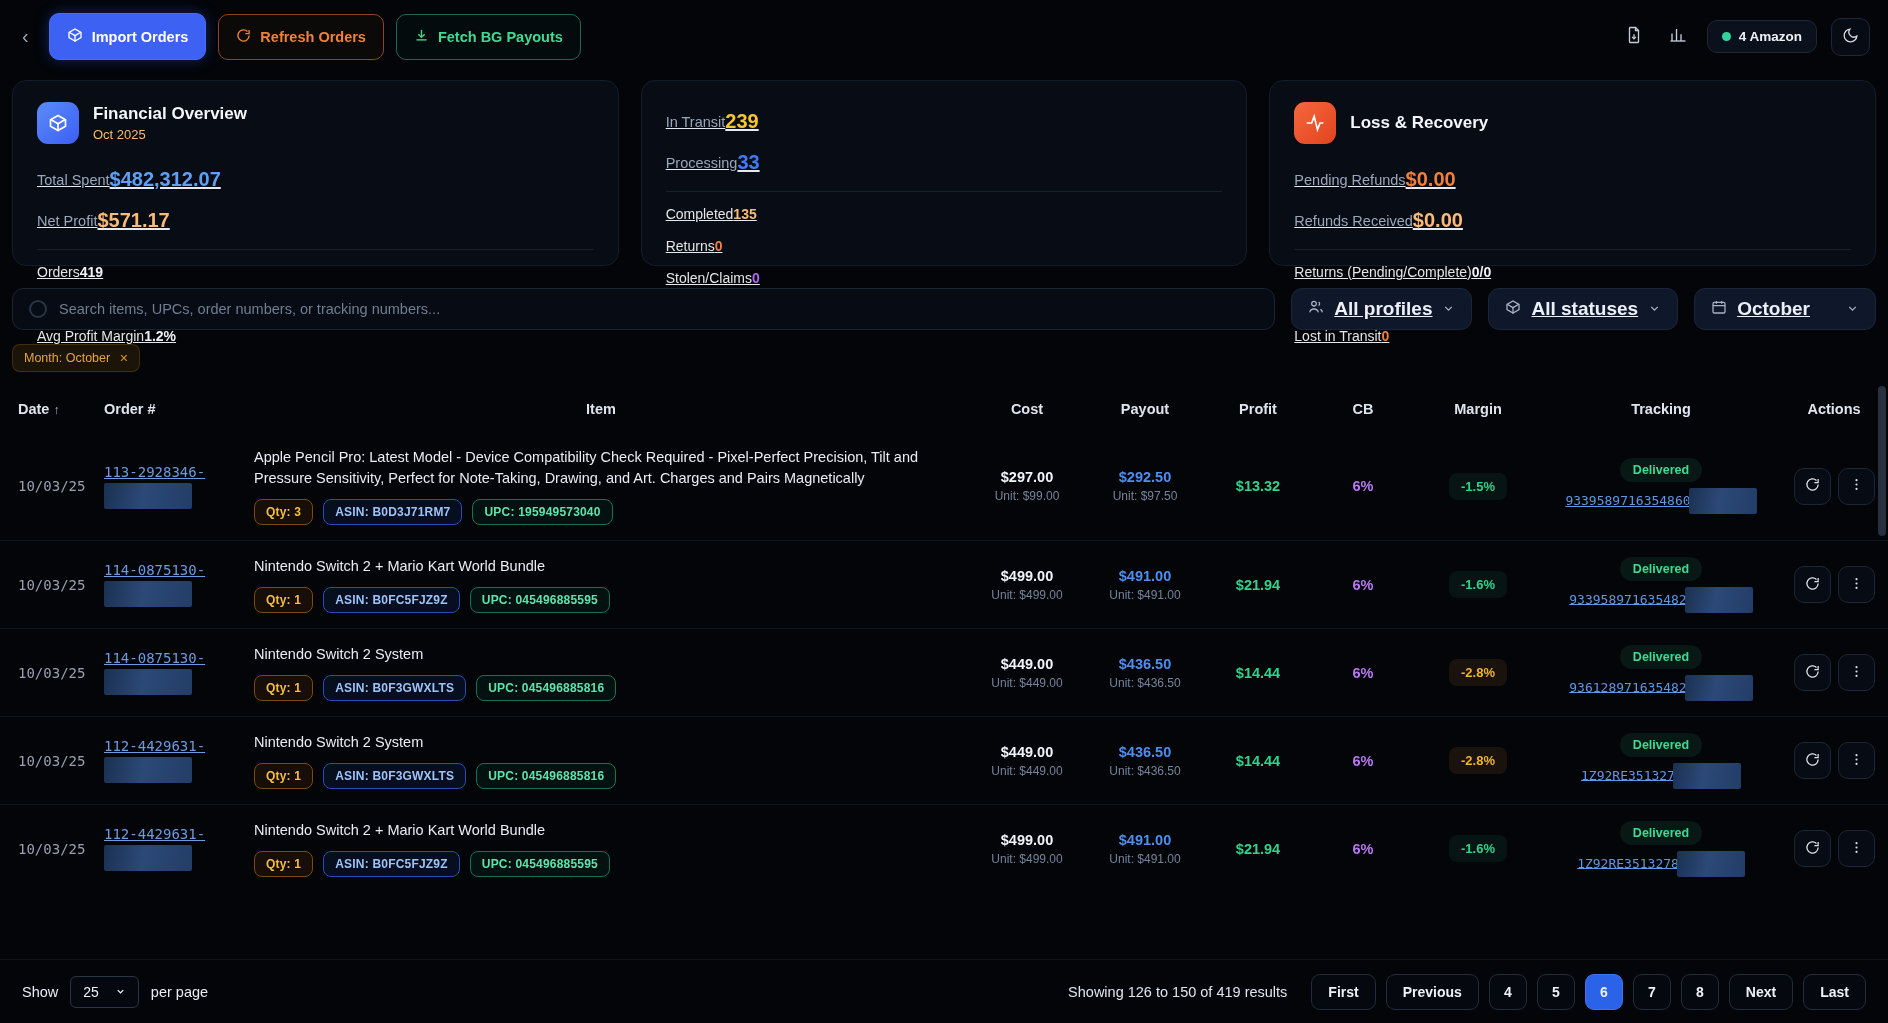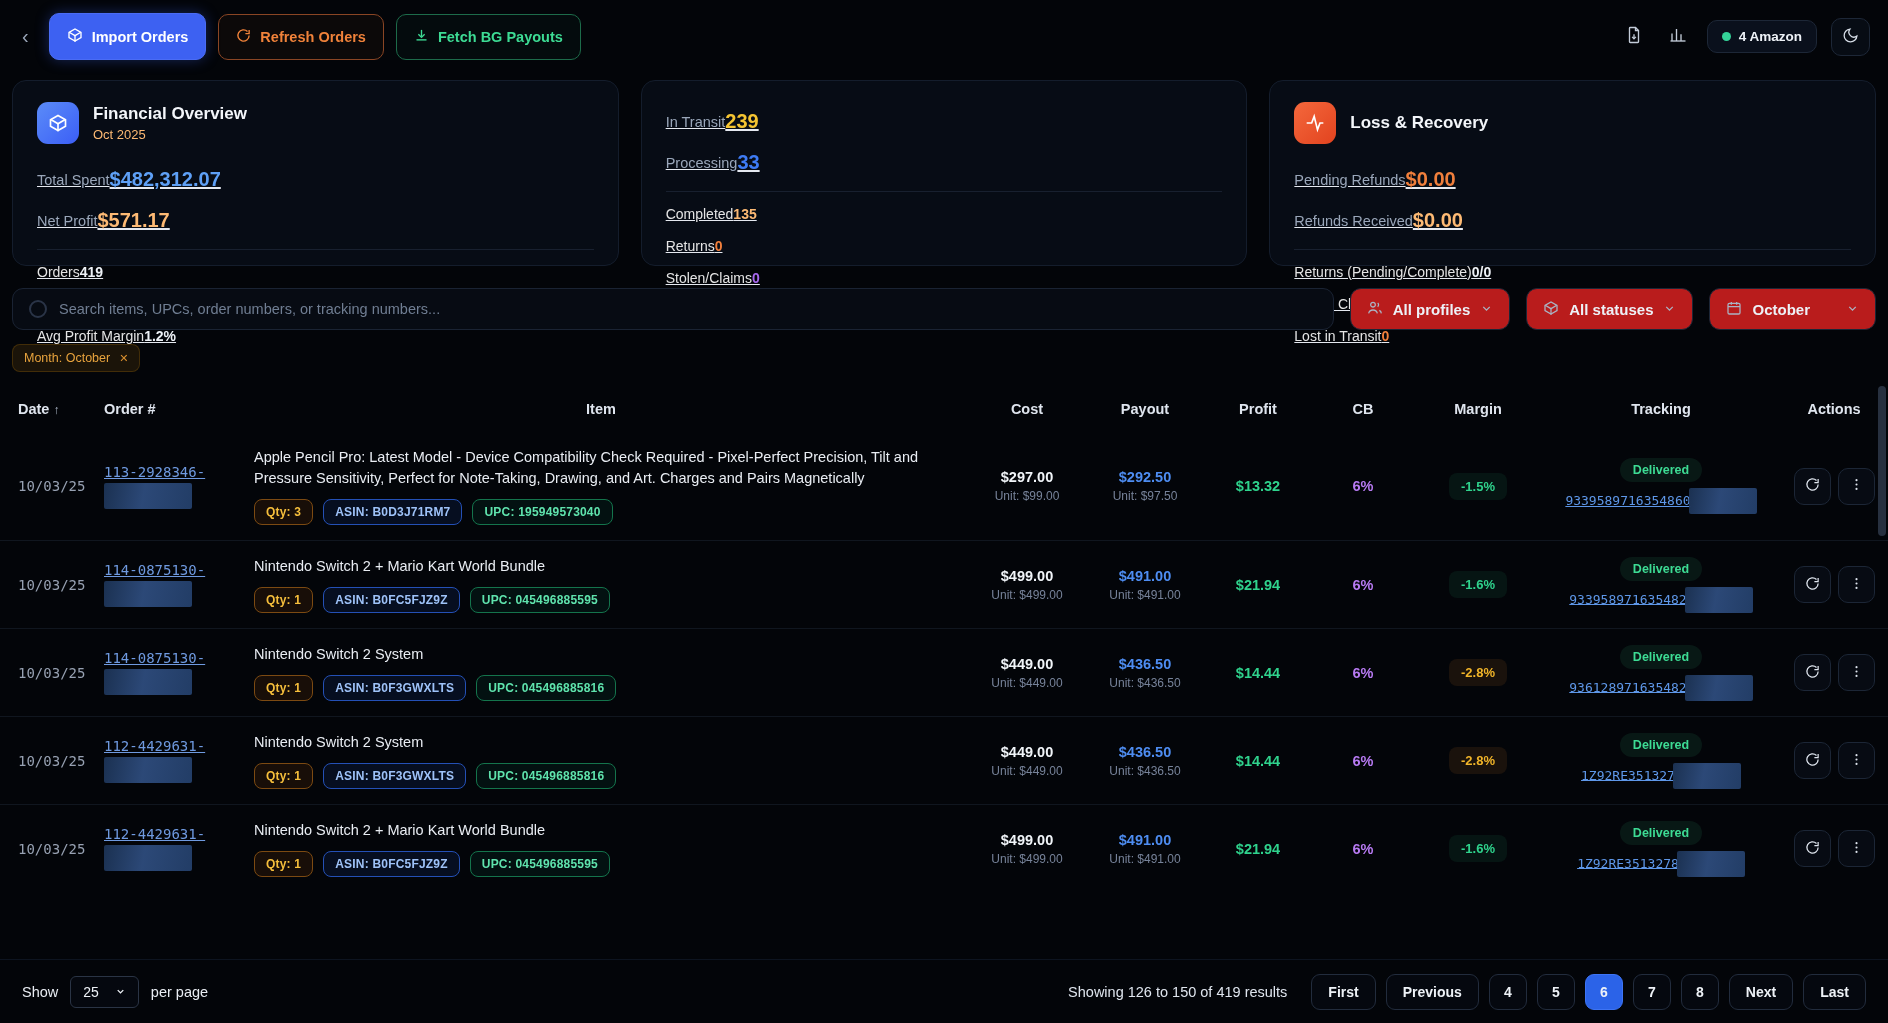--- a/index.html
+++ b/index.html
@@ -50,22 +50,22 @@
   .c-white{color:#eef2f7;}
 
   
   .filter-row { display:flex; align-items:center; gap:16px; margin:22px 12px 0 12px; }
   .search-box { flex:1; display:flex; align-items:center; gap:12px; background:#070b13; border:1px solid #1a2333;
                 border-radius:11px; height:42px; padding:0 16px; max-width:1388px; }
   .search-glyph { width:18px; height:18px; border-radius:50%; border:2px solid #2a3447; flex:0 0 auto; }
   .search-box input { background:none; border:none; outline:none; color:#dde4ee; font-size:14.5px; width:100%;
                       font-family:"Liberation Sans",sans-serif; }
   .search-box input::placeholder { color:#707e93; }
-  .filter-btn { display:flex; align-items:center; gap:10px; background:#b91c1c; border:1px solid #1c2636;
-                border-radius:11px; height:42px; padding:0 16px; color:#edf1f7; font-size:15px; font-weight:bold; cursor:pointer; }
+  .filter-btn { display:flex; align-items:center; gap:10px; background:#0f172a; border:1px solid #1c2636;
+                border-radius:11px; height:42px; padding:0 16px; color:#edf1f7; font-size:19px; font-weight:bold; cursor:pointer;text-decoration:underline; }
   .filter-btn svg { color:#aab4c4; }
   .chip-row { margin:14px 12px 0 12px; }
   .chip { display:inline-flex; align-items:center; gap:9px; background:rgba(245,158,11,.10); border:1px solid rgba(245,158,11,.18);
           color:#e8a33d; font-size:12.5px; border-radius:8px; padding:6px 11px; }
   .chip .x { cursor:pointer; font-size:11px; color:#d98f2e; }
 
   
   .table-wrap { margin:14px 0 0 0; position:relative; }
   .thead, .trow { display:flex; align-items:center; }
   .col-date { width:104px; padding-left:18px; flex:0 0 auto; }

